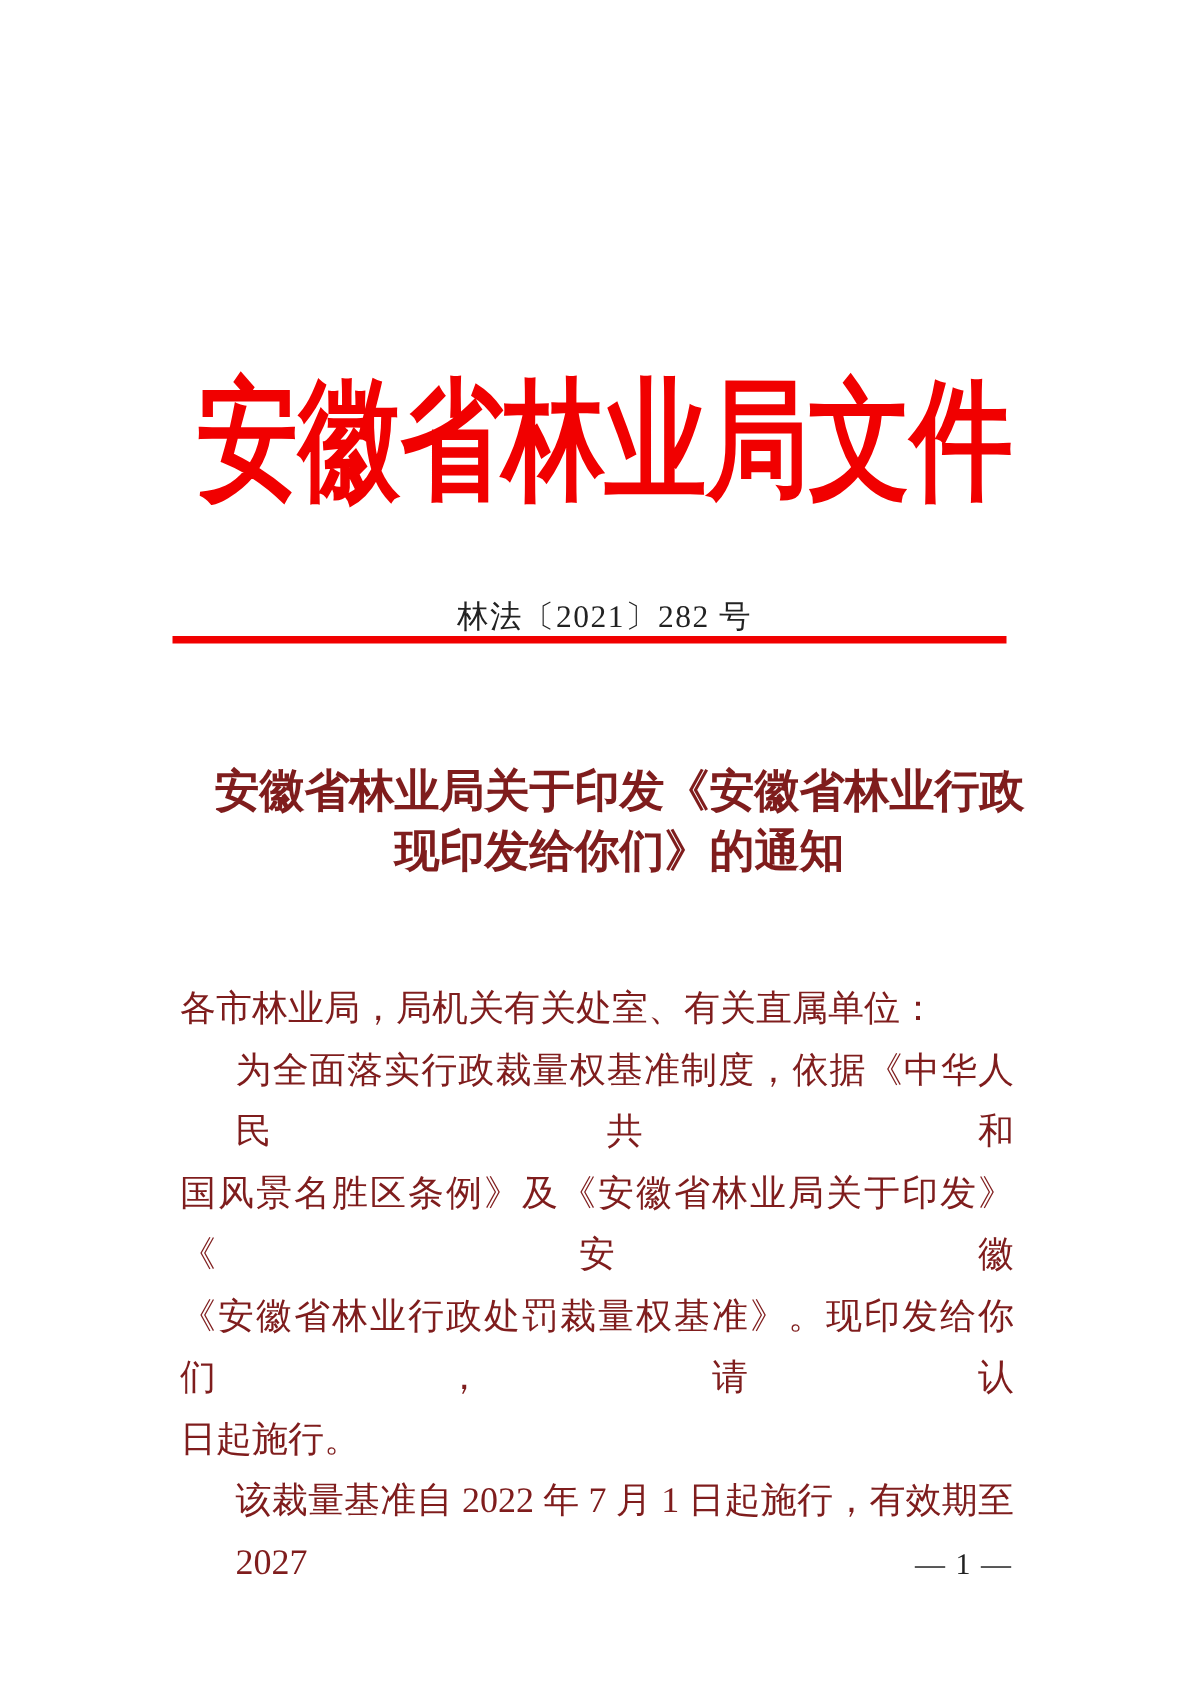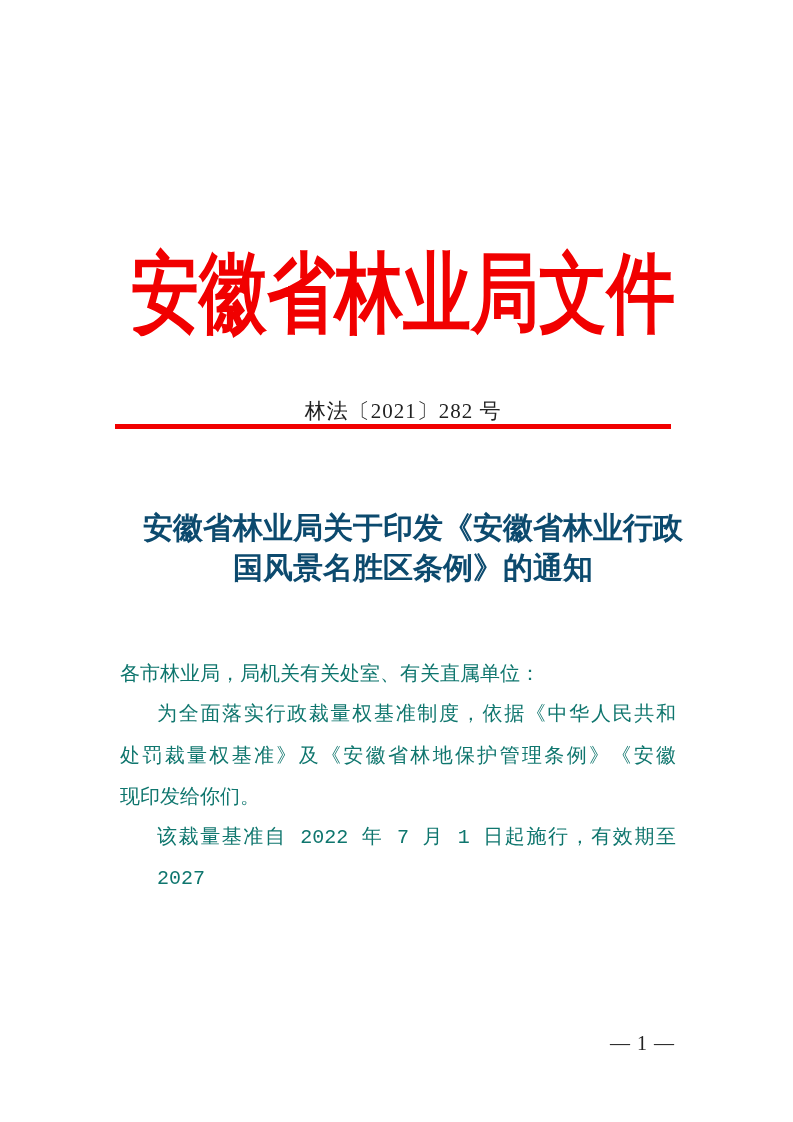--- a/index.html
+++ b/index.html
@@ -65,45 +65,44 @@
   
   .notice-title {
     position: absolute;
     top: 508px;
     left: 70px;
     right: 50px;
     text-align: center;
     font-size: 30px;
     line-height: 40px;
     font-weight: bold;
-    color: #0c4a6e;
+    color: #7f1d1d;
   }
 
   
   .body-text {
     position: absolute;
     top: 653px;
     left: 120px;
     width: 556px;
-    font-size: 20px;
+    font-size: 24px;
     line-height: 41px;
-    color: #0f766e;
+    color: #7f1d1d;
   }
   .body-text .line {
     text-align: justify;
     text-align-last: justify;
     text-justify: inter-character;
   }
   .body-text .line.end {
     text-align: left;
     text-align-last: left;
   }
   .body-text .line.indent {
     padding-left: 37px;
-    font-family: Liberation Mono, monospace;
   }
 
   
   .page-number {
     position: absolute;
     top: 1031px;
     left: 0;
     width: 675px;
     text-align: right;
     font-size: 20px;
@@ -120,26 +119,27 @@
   <div class="agency-header">
     <span class="stretch">安徽省林业局文件</span>
   </div>
 
   <div class="doc-number">林法〔2021〕282 号</div>
 
   <div class="red-divider"></div>
 
   <div class="notice-title">
     <div>安徽省林业局关于印发《安徽省林业行政</div>
-    <div>国风景名胜区条例》的通知</div>
+    <div>现印发给你们》的通知</div>
   </div>
 
   <div class="body-text">
     <div class="line end">各市林业局，局机关有关处室、有关直属单位：</div>
     <div class="line indent">为全面落实行政裁量权基准制度，依据《中华人民共和</div>
-    <div class="line">处罚裁量权基准》及《安徽省林地保护管理条例》《安徽</div>
-    <div class="line end">现印发给你们。</div>
+    <div class="line">国风景名胜区条例》及《安徽省林业局关于印发》《安徽</div>
+    <div class="line">《安徽省林业行政处罚裁量权基准》。现印发给你们，请认</div>
+    <div class="line end">日起施行。</div>
     <div class="line indent">该裁量基准自 2022 年 7 月 1 日起施行，有效期至 2027</div>
   </div>
 
   <div class="page-number">— 1 —</div>
 
 </div>
 
 </body></html>

